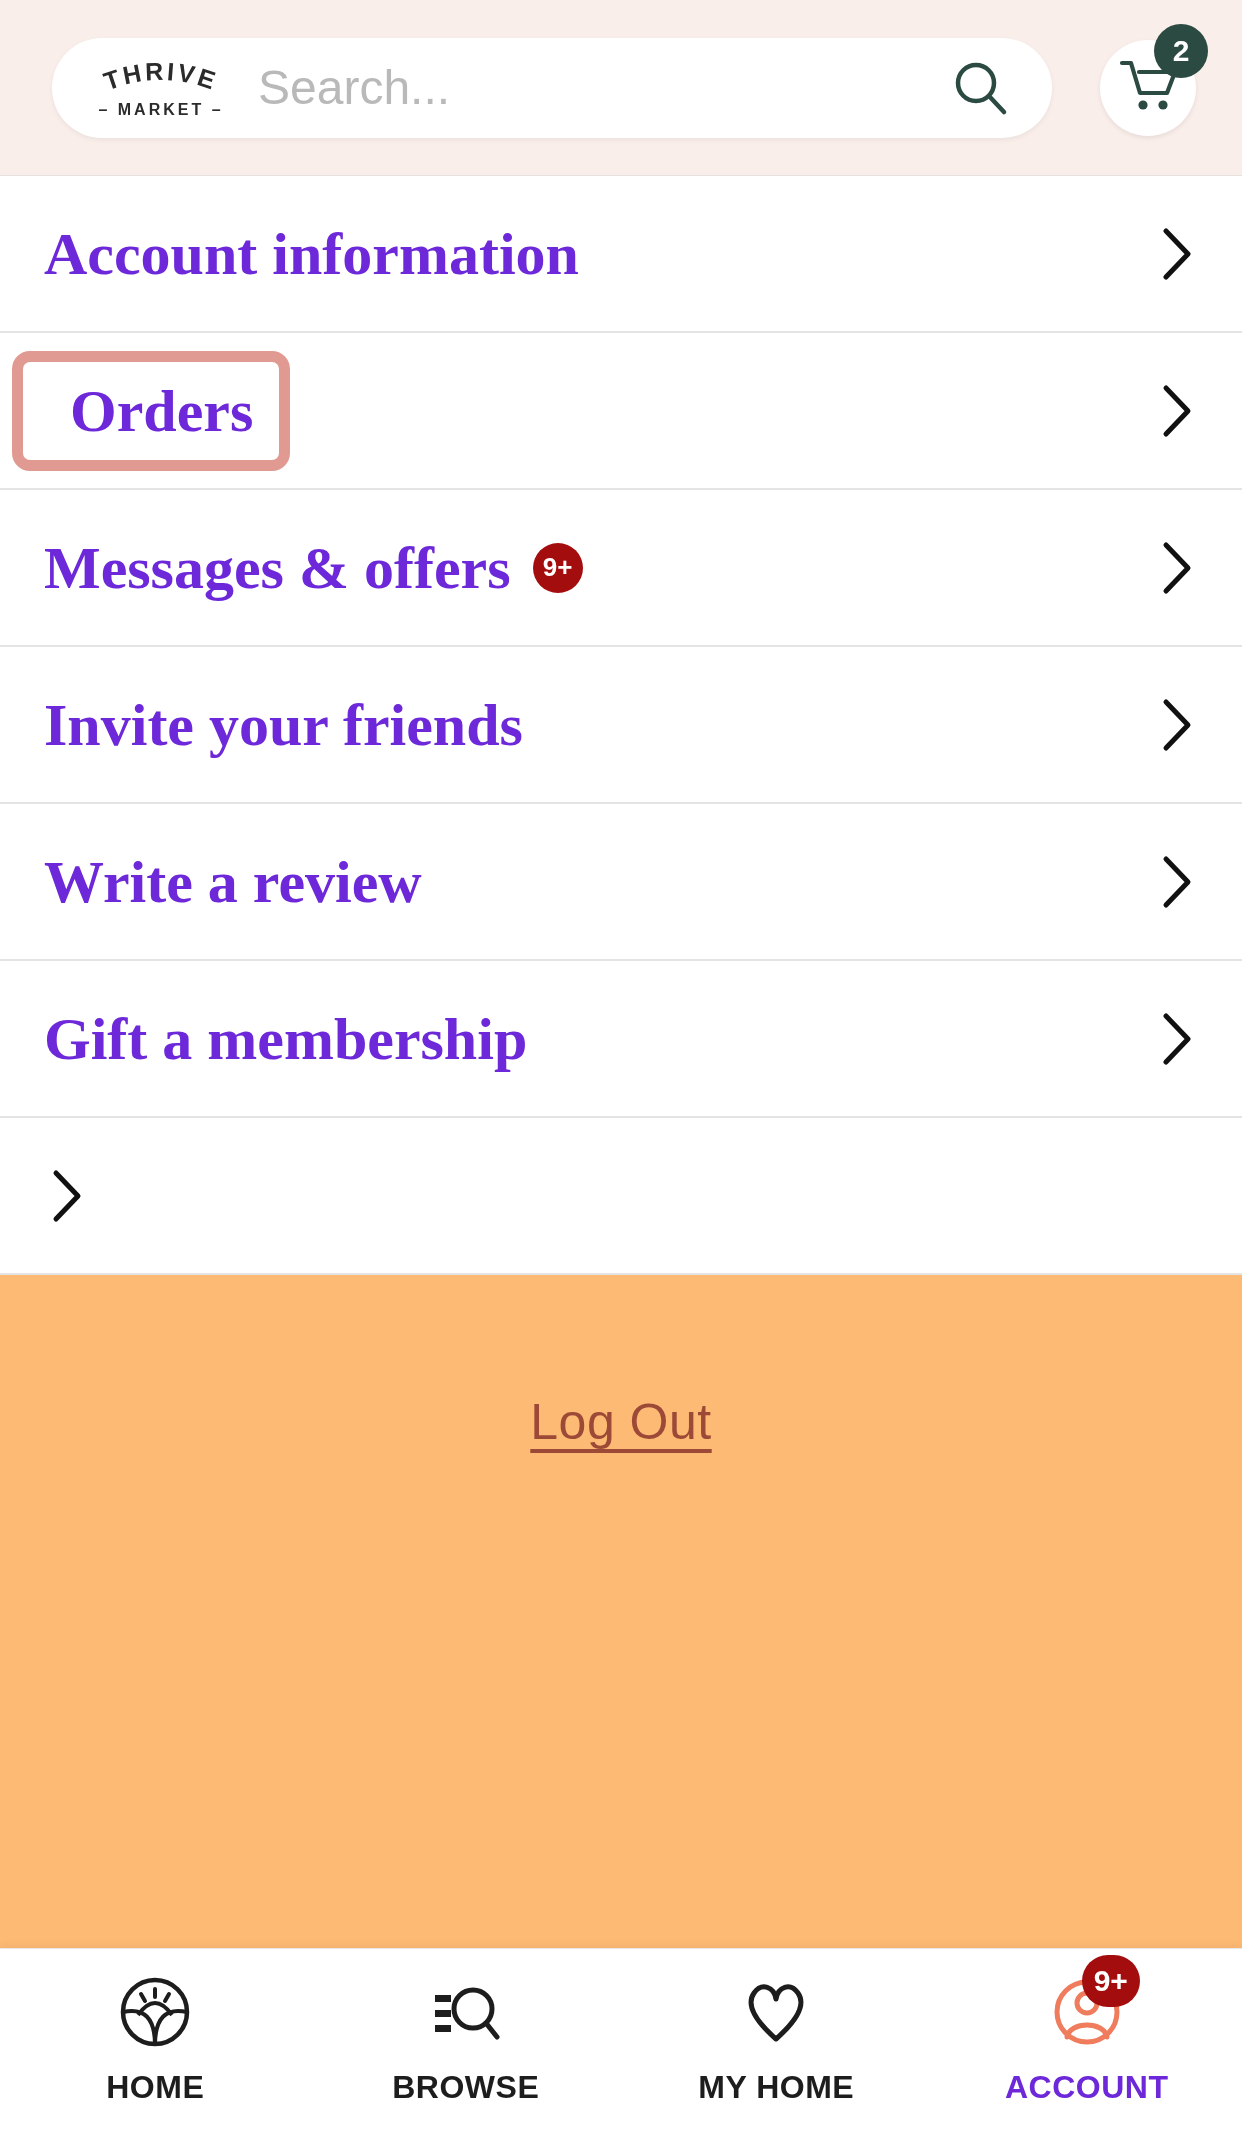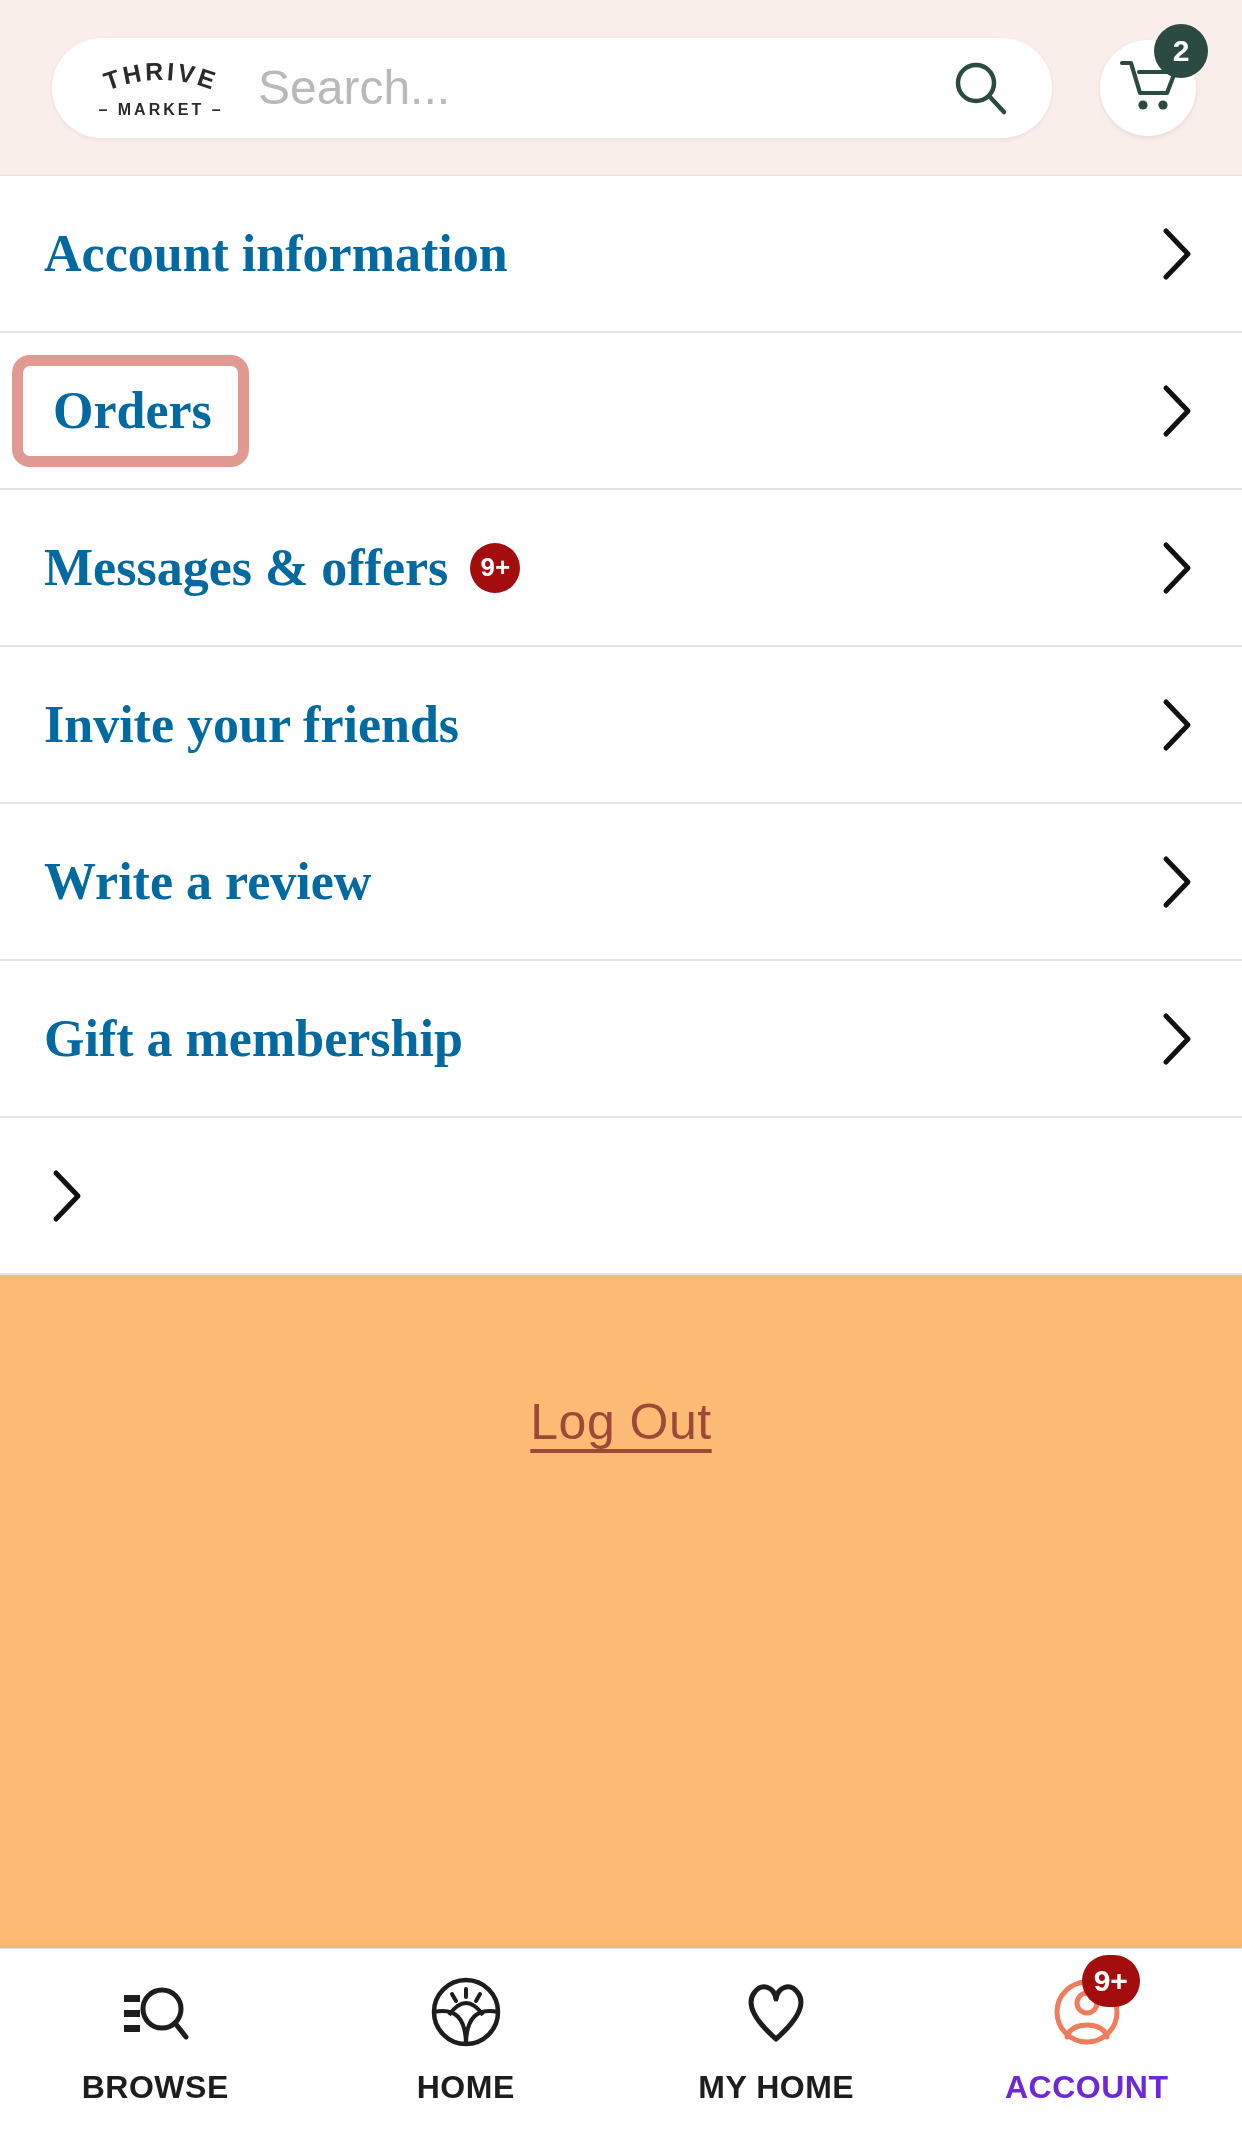--- a/index.html
+++ b/index.html
@@ -128,23 +128,23 @@
   }
 
   .menu-left {
     display: flex;
     align-items: center;
     gap: 22px;
   }
 
   .menu-label {
     font-family: "Liberation Serif", serif;
-    font-size: 52px;
+    font-size: 60px;
     font-weight: 700;
-    color: #0369a1;
+    color: #6d28d9;
     letter-spacing: 0px;
     line-height: 1;
   }
 
   .badge-red {
     width: 50px;
     height: 50px;
     border-radius: 50%;
     background: #a40d0d;
     color: #ffffff;
@@ -156,21 +156,21 @@
     justify-content: center;
     flex: 0 0 auto;
   }
 
   .chevron { flex: 0 0 auto; display: flex; align-items: center; }
 
   
   .menu-row.highlighted .menu-left {
     border: 11px solid #e09a92;
     border-radius: 18px;
-    padding: 19px 26px 19px 30px;
+    padding: 19px 26px 19px 47px;
     margin-left: -32px;
   }
 
   
   .logout-area {
     flex: 1 1 auto;
     background: #fdba74;
     display: flex;
     align-items: flex-start;
     justify-content: center;
@@ -359,46 +359,46 @@
       <span class="logout-link">Log Out</span>
     </div>
   </div>
 
   <div class="bottom-nav">
 
     <div class="nav-item">
       <div class="nav-icon-wrap">
         <span>
           <svg width="74" height="74" viewBox="0 0 74 74" aria-hidden="true">
-            <rect x="6" y="20" width="16" height="7" fill="#1d1d1d"></rect>
-            <rect x="6" y="35" width="16" height="7" fill="#1d1d1d"></rect>
-            <rect x="6" y="50" width="16" height="7" fill="#1d1d1d"></rect>
-            <circle cx="44" cy="34" r="19" fill="none" stroke="#1d1d1d" stroke-width="5"></circle>
-            <line x1="57" y1="48" x2="68" y2="62" stroke="#1d1d1d" stroke-width="5" stroke-linecap="round"></line>
-          </svg>
-        </span>
-      </div>
-      <span class="nav-label">BROWSE</span>
-    </div>
-
-    <div class="nav-item">
-      <div class="nav-icon-wrap">
-        <span>
-          <svg width="74" height="74" viewBox="0 0 74 74" aria-hidden="true">
             <circle cx="37" cy="37" r="32" fill="none" stroke="#1d1d1d" stroke-width="4.5"></circle>
             <path d="M5 37 Q 37 30 37 70" fill="none" stroke="#1d1d1d" stroke-width="4"></path>
             <path d="M69 37 Q 37 30 37 70" fill="none" stroke="#1d1d1d" stroke-width="4"></path>
             <path d="M20 40 Q 37 16 54 40" fill="none" stroke="#1d1d1d" stroke-width="4"></path>
             <line x1="37" y1="14" x2="37" y2="22" stroke="#1d1d1d" stroke-width="4" stroke-linecap="round"></line>
             <line x1="23" y1="19" x2="27" y2="26" stroke="#1d1d1d" stroke-width="4" stroke-linecap="round"></line>
             <line x1="51" y1="19" x2="47" y2="26" stroke="#1d1d1d" stroke-width="4" stroke-linecap="round"></line>
           </svg>
         </span>
       </div>
       <span class="nav-label">HOME</span>
+    </div>
+
+    <div class="nav-item">
+      <div class="nav-icon-wrap">
+        <span>
+          <svg width="74" height="74" viewBox="0 0 74 74" aria-hidden="true">
+            <rect x="6" y="20" width="16" height="7" fill="#1d1d1d"></rect>
+            <rect x="6" y="35" width="16" height="7" fill="#1d1d1d"></rect>
+            <rect x="6" y="50" width="16" height="7" fill="#1d1d1d"></rect>
+            <circle cx="44" cy="34" r="19" fill="none" stroke="#1d1d1d" stroke-width="5"></circle>
+            <line x1="57" y1="48" x2="68" y2="62" stroke="#1d1d1d" stroke-width="5" stroke-linecap="round"></line>
+          </svg>
+        </span>
+      </div>
+      <span class="nav-label">BROWSE</span>
     </div>
 
 
     <div class="nav-item">
       <div class="nav-icon-wrap">
         <span>
           <svg width="74" height="74" viewBox="0 0 74 74" aria-hidden="true">
             <path d="M37 64 C 12 42 8 28 15 18 C 23 7 35 12 37 24 C 39 12 51 7 59 18 C 66 28 62 42 37 64 Z" fill="none" stroke="#1d1d1d" stroke-width="5" stroke-linejoin="round"></path>
           </svg>
         </span>

